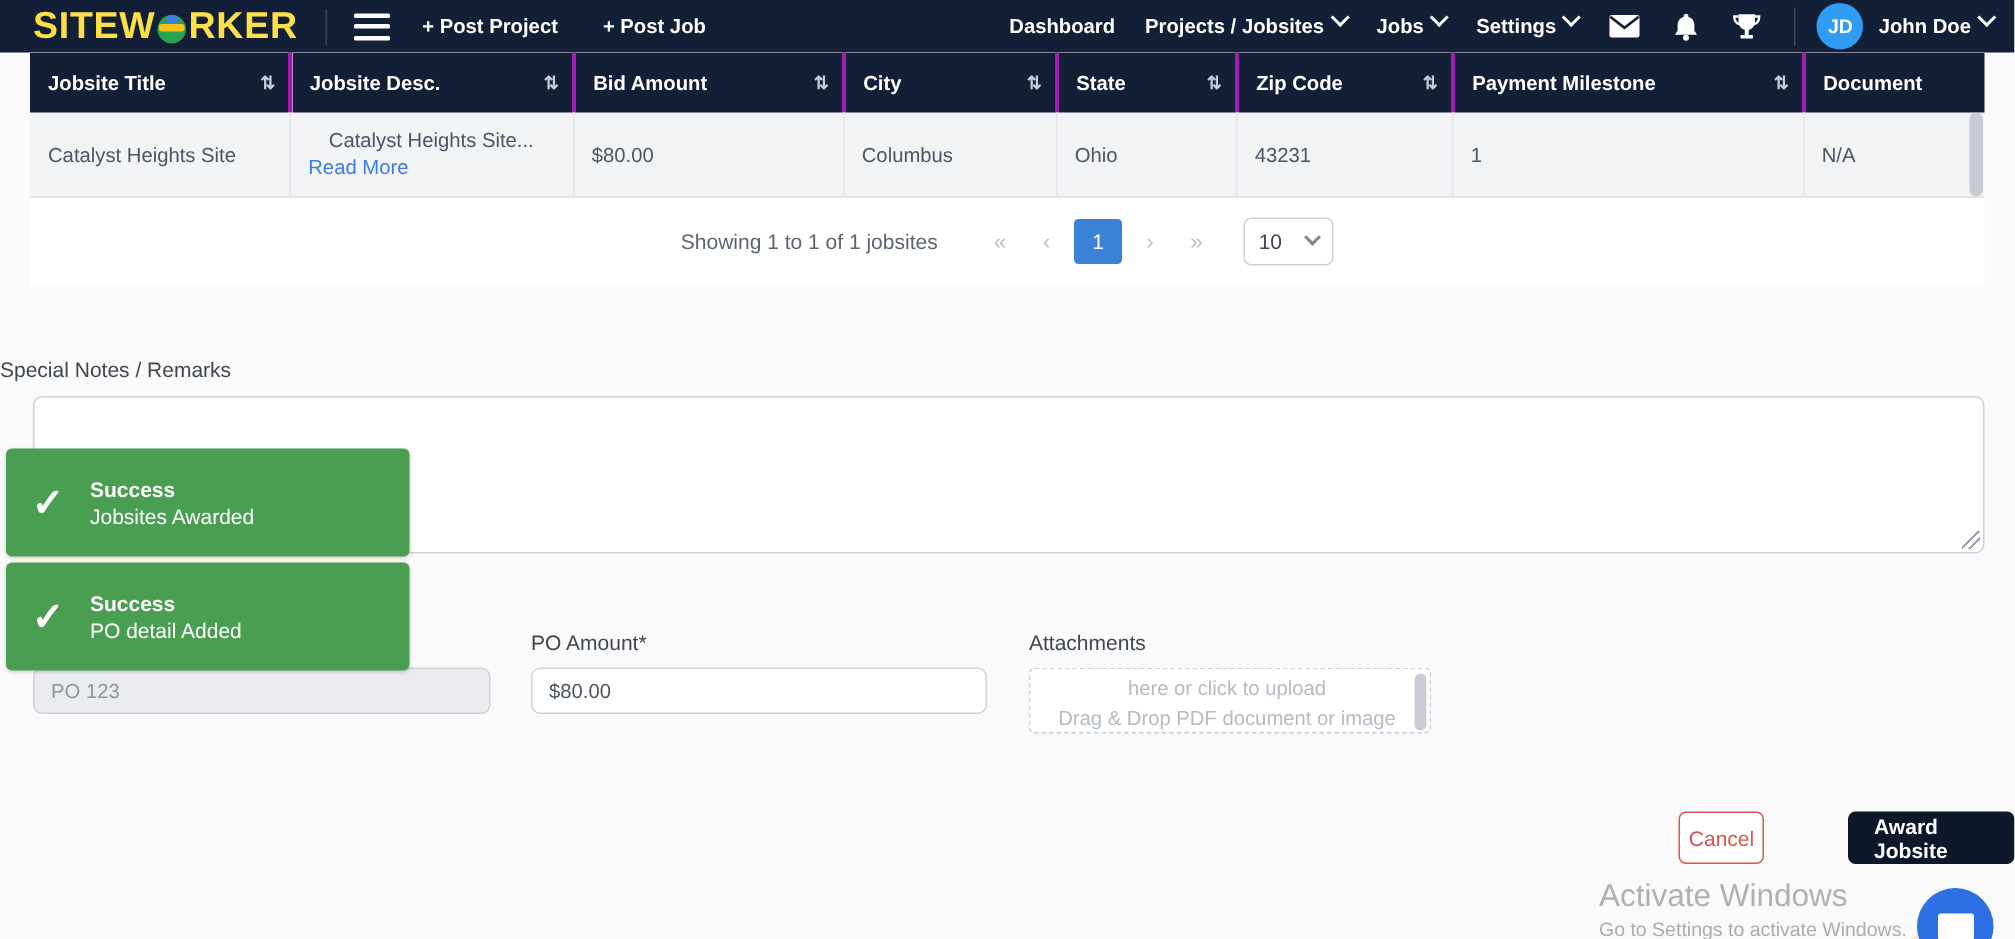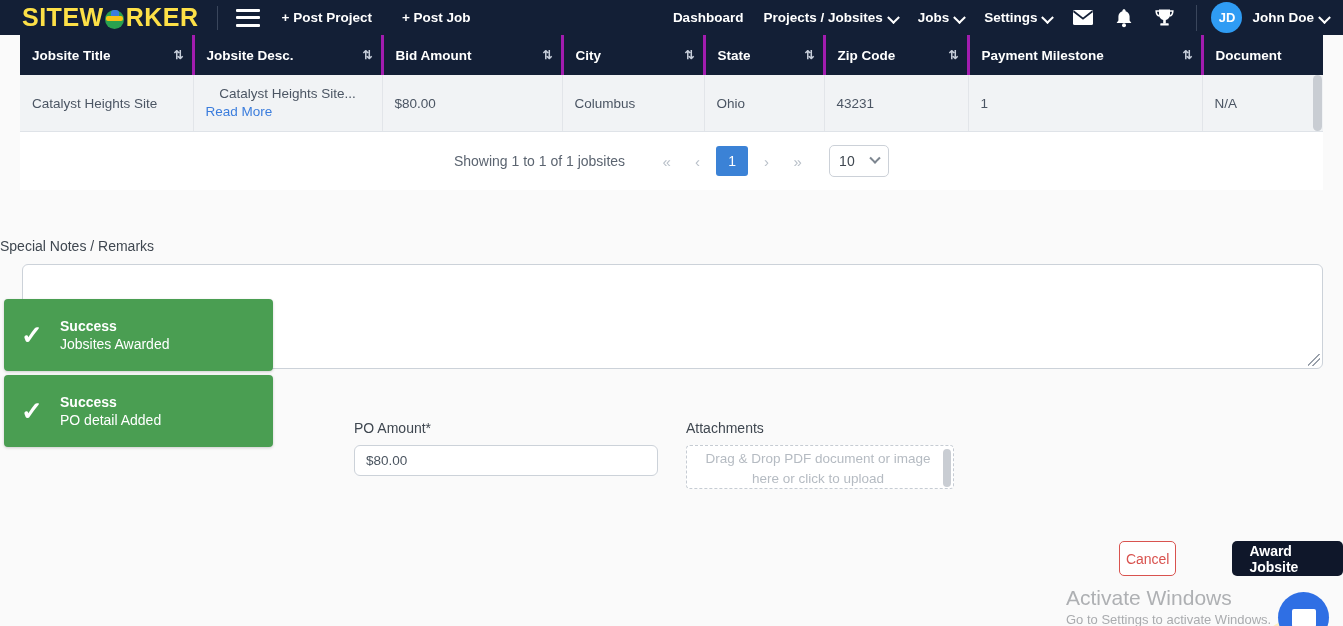--- a/index.html
+++ b/index.html
@@ -78,21 +78,21 @@
   }
   .spacer { flex: 1; }
   .rightnav { display: flex; align-items: center; }
   .rnav-item {
     color: #fff;
     font-size: 13.5px;
     font-weight: 600;
     margin-left: 0;
     margin-right: 20px;
     display: flex;
-    align-items: flex-end;
+    align-items: flex-start;
     gap: 6px;
     white-space: nowrap;
     cursor: pointer;
   }
   .caret {
     display: inline-block;
     width: 9px; height: 9px;
     border-right: 2px solid #fff;
     border-bottom: 2px solid #fff;
     transform: rotate(45deg) translate(-2px,-2px);
@@ -514,35 +514,38 @@
     <div class="lbl">Special Notes / Remarks</div>
     <div class="notes-box">
       <div class="resize-grip"></div>
     </div>
 
     <div class="po-title">PO Detail</div>
 
     <div class="fields">
       <div class="fld" style="width:332px">
         <span class="flabel">PO Name*</span>
+        <div class="finput" style="width:305px">
+          <span>PO 123</span>
+        </div>
       </div>
 
 
       <div class="fld" style="width:332px">
         <span class="flabel">PO Amount*</span>
         <div class="finput active" style="width:304px">
           <span>$80.00</span>
         </div>
       </div>
 
       <div class="fld">
         <span class="flabel">Attachments</span>
         <div class="dropzone">
+          <div>here or click to upload</div>
           <div>Drag &amp; Drop PDF document or image</div>
-          <div>here or click to upload</div>
           <div class="dz-thumb"></div>
         </div>
       </div>
     </div>
   </div>
 
   <div class="toast" style="top:264px">
     <div class="chk">✓</div>
     <div>
       <div class="ttl">Success</div>

